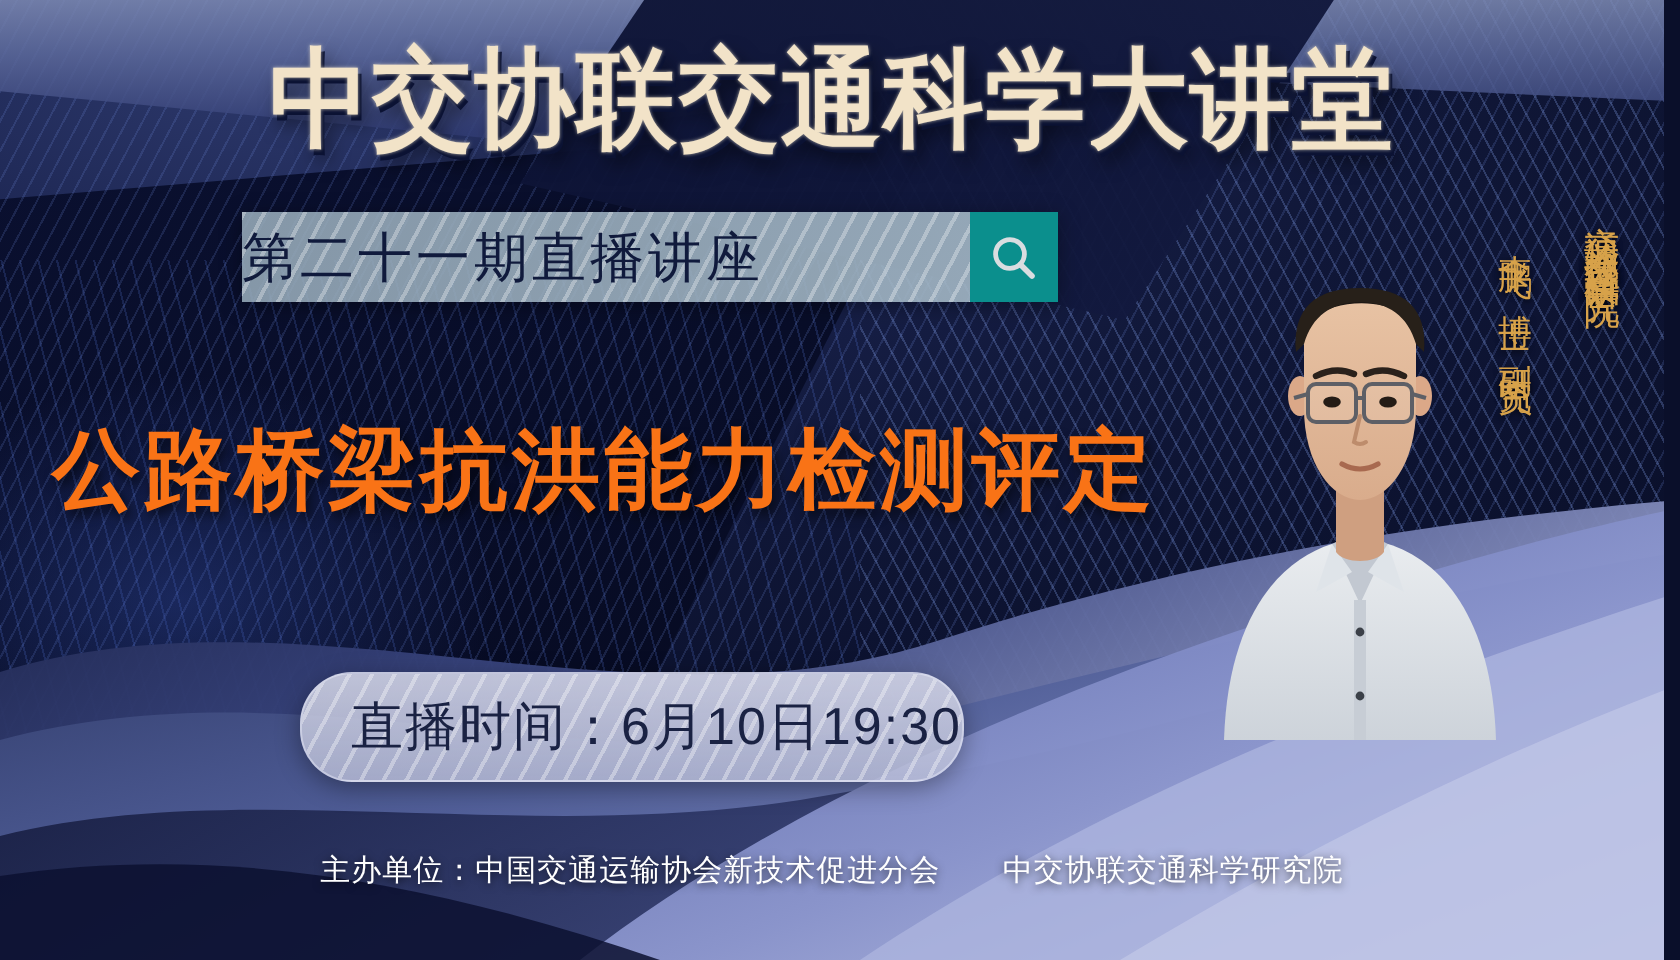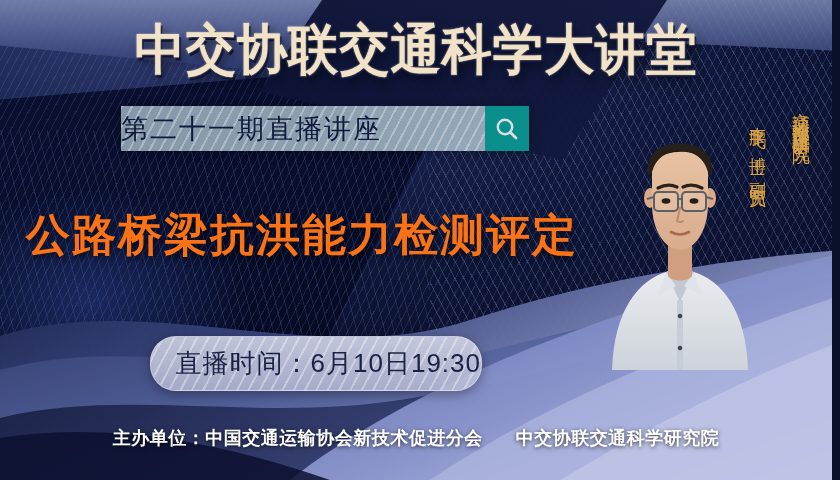--- a/index.html
+++ b/index.html
@@ -182,22 +182,22 @@
     white-space: nowrap;
   }
   .vtext-org { left: 789px; top: 98px; font-size: 18px; }
   .vtext-name { left: 746px; top: 114px; font-size: 17px; }
 
   
   .footer {
     position: absolute; left: 0; top: 426px; width: 100%;
     text-align: center;
     color: #ffffff;
-    font-size: 18px;
-    font-weight: bold;
+    font-size: 15px;
+    font-weight: normal;
     letter-spacing: .5px;
     text-shadow: 0 1px 4px rgba(0,0,0,.7);
     white-space: nowrap;
   }
   .footer .gap { display: inline-block; width: 22px; }
 </style>
 </head>
 <body>
 
 <div id="poster">

